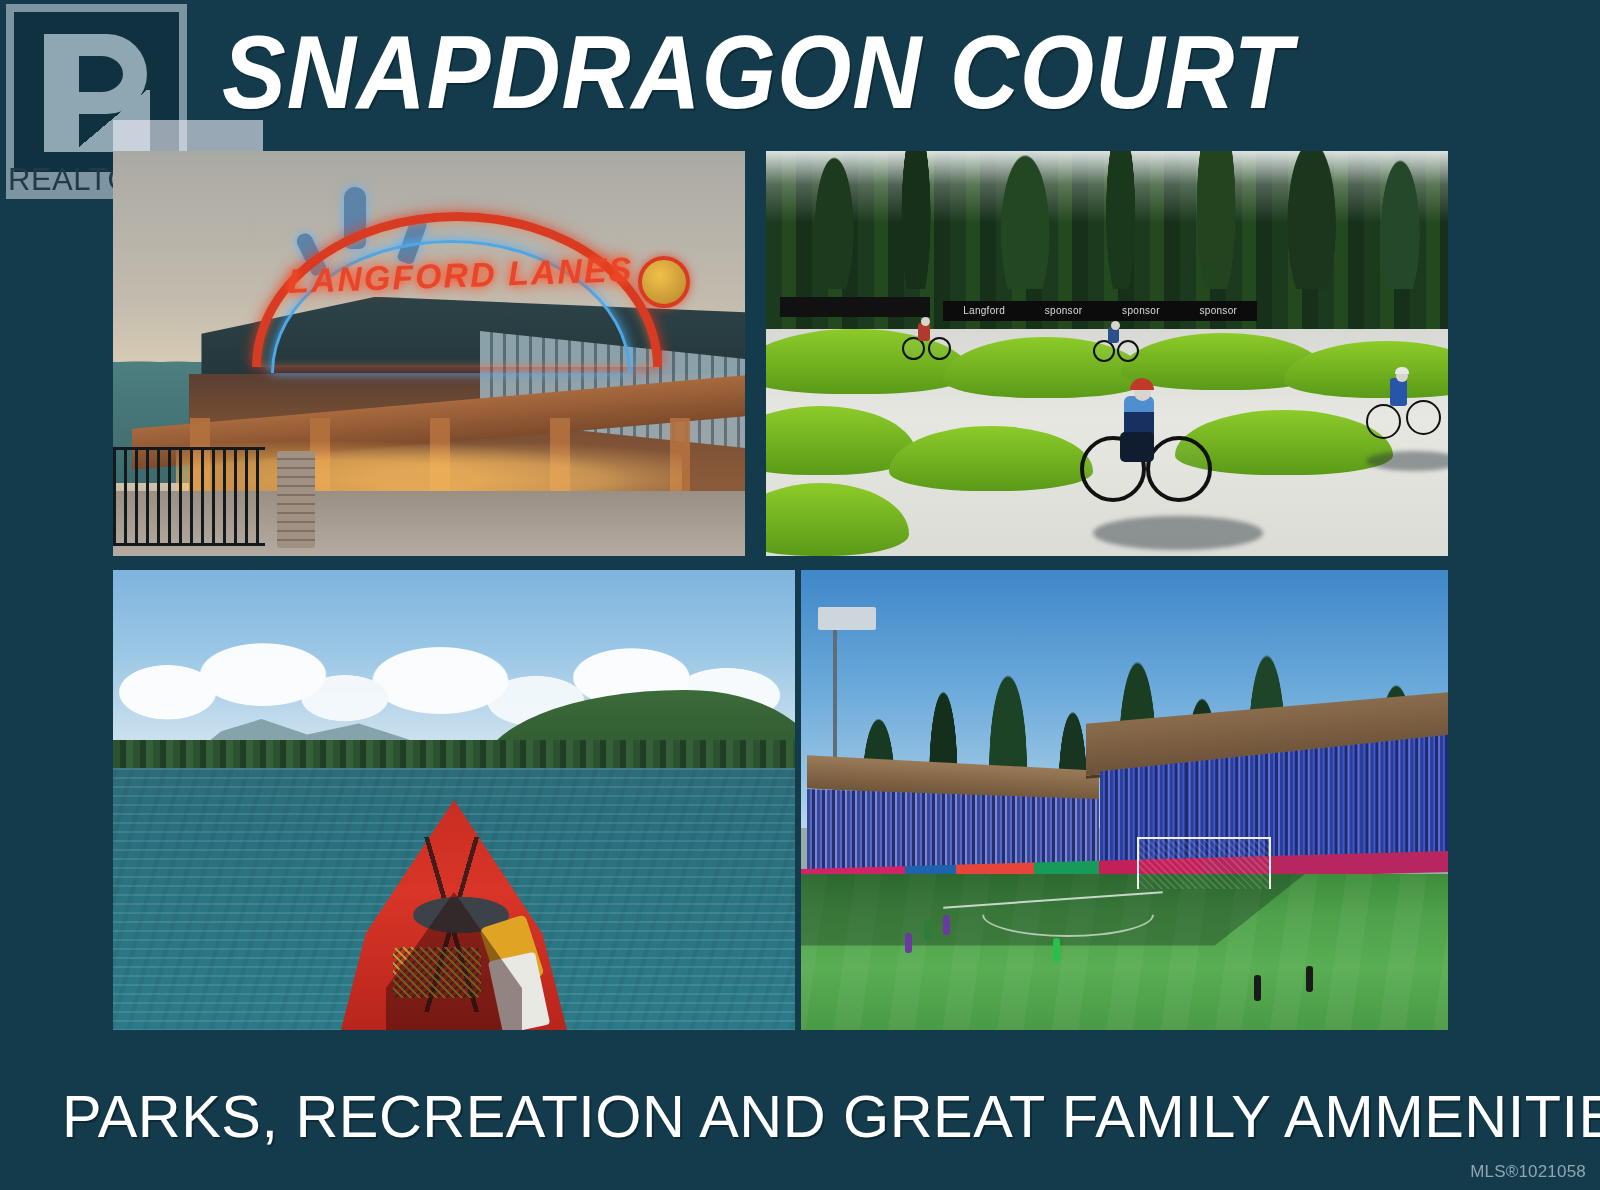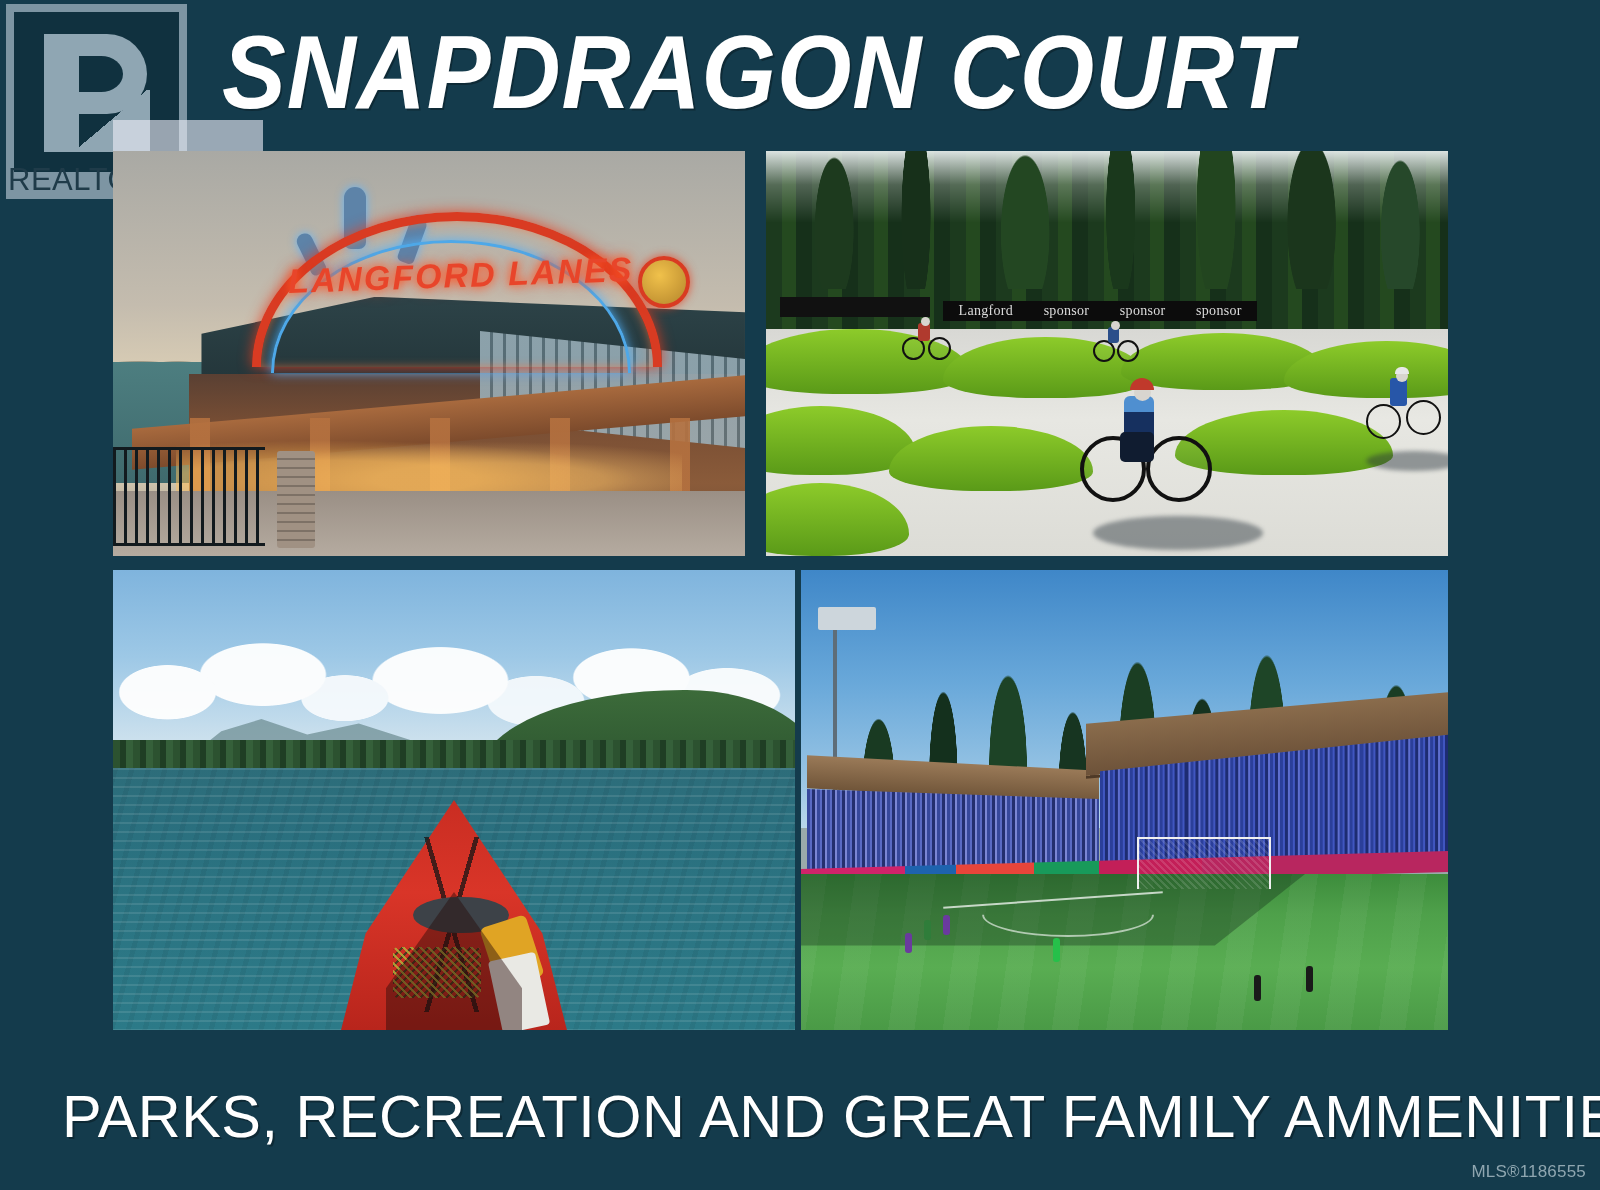--- a/index.html
+++ b/index.html
@@ -263,21 +263,21 @@
       radial-gradient(ellipse 4% 95% at 66% 44%, #22451f 0 70%, transparent 72%),
       radial-gradient(ellipse 5% 80% at 80% 56%, #1b361c 0 70%, transparent 72%),
       radial-gradient(ellipse 4% 70% at 93% 62%, #26482a 0 70%, transparent 72%);
   }
   .pt-banner {
     position: absolute; left: 26%; top: 37%; width: 46%; height: 5%;
     background: #0c0c0c;
     display: flex; align-items: center; justify-content: space-around;
   }
   .pt-banner-logo {
-    color: #dcdcdc; font-size: 14px; font-family: Liberation Serif, serif;
+    color: #dcdcdc; font-size: 10px; font-family: Liberation Sans, sans-serif;
     letter-spacing: .3px;
   }
   .pt-banner2 {
     position: absolute; left: 2%; top: 36%; width: 22%; height: 5%;
     background: #111; 
   }
   .pt-track {
     position: absolute; left: 0; bottom: 0; width: 100%; height: 56%;
     background: linear-gradient(to bottom, #d8d8d4 0%, #e7e7e2 40%, #dcdcd6 100%);
   }
@@ -673,15 +673,15 @@
       <div class="sc-player" style="left:39%;top:80%;background:#26c04a;height:24px;"></div>
       <div class="sc-player" style="left:16%;top:79%;background:#6a3a9e;"></div>
       <div class="sc-player" style="left:22%;top:75%;background:#6a3a9e;"></div>
       <div class="sc-player" style="left:70%;top:88%;background:#1a1a1a;height:26px;"></div>
       <div class="sc-player" style="left:78%;top:86%;background:#1a1a1a;height:26px;"></div>
     </div>
   </div>
 
   <div id="bottom-caption">PARKS, RECREATION AND GREAT FAMILY AMMENITIES</div>
 
-  <div id="mls-number">MLS®1186555</div>
+  <div id="mls-number">MLS®1021058</div>
 
 </div>
 
 </body></html>

